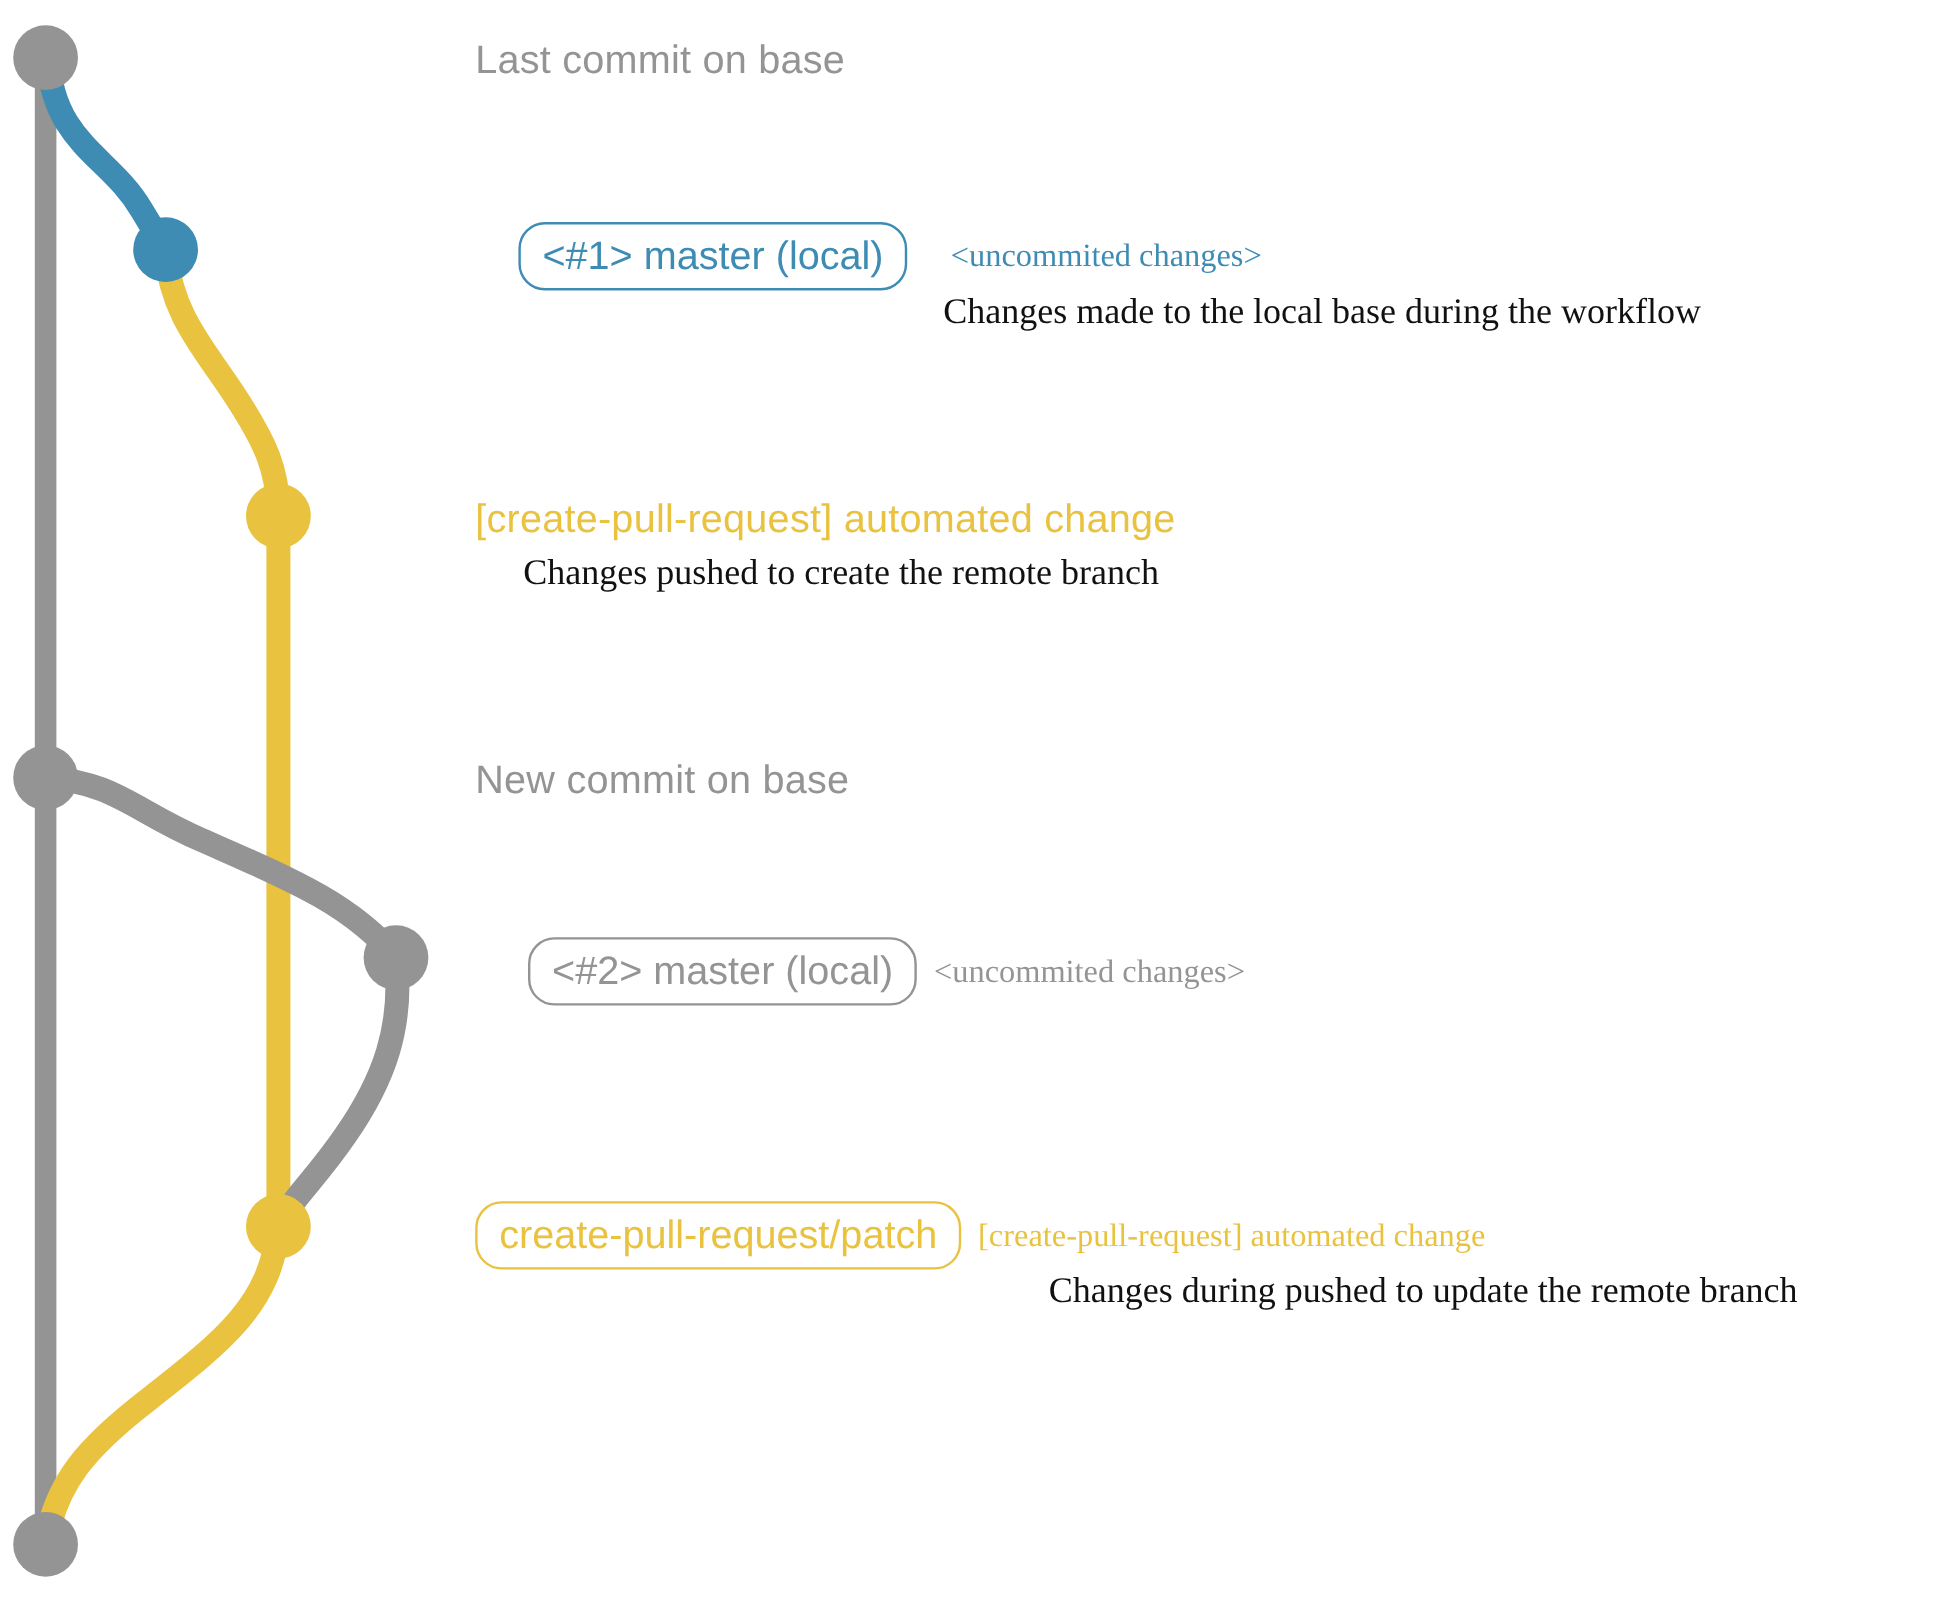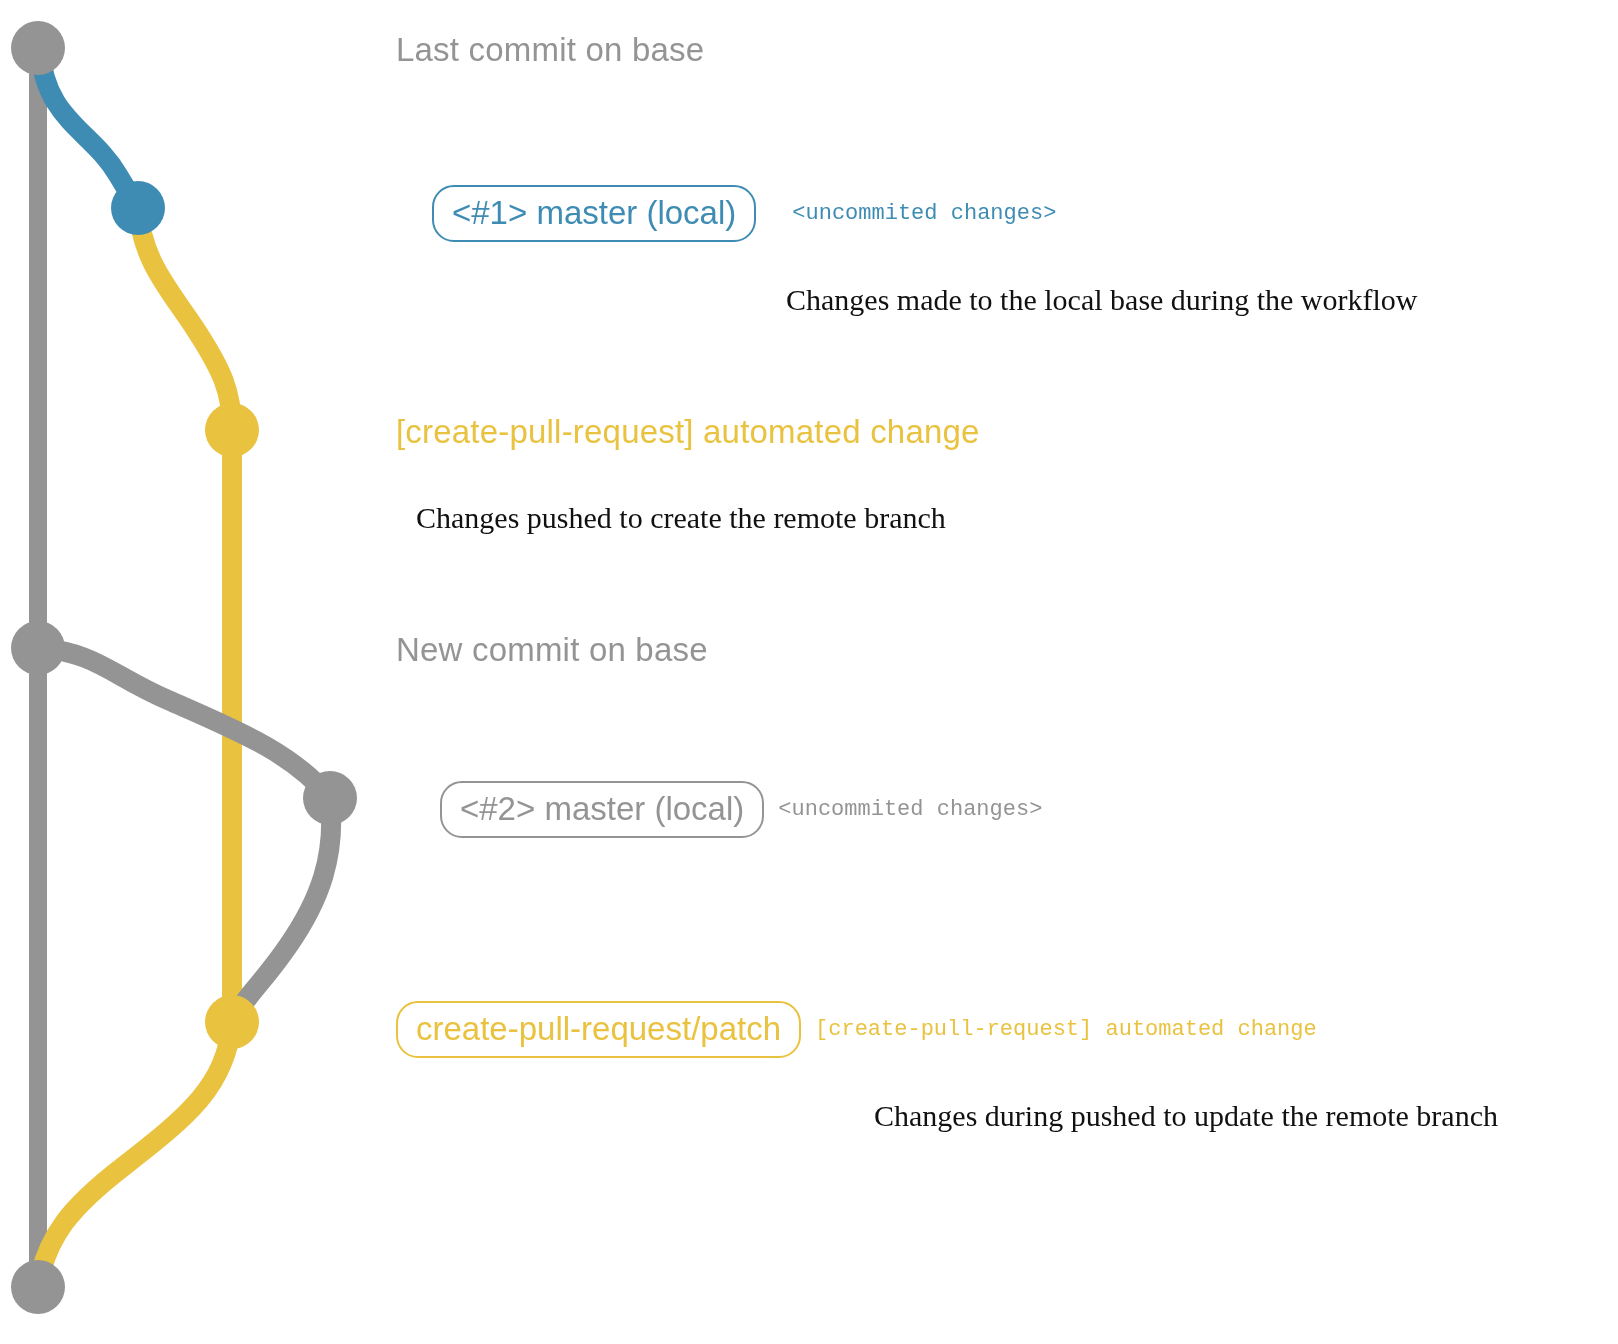--- a/index.html
+++ b/index.html
@@ -54,35 +54,34 @@
     border-radius: 22px;
     padding: 9px 18px 11px 18px;
     font-family: "Liberation Sans", sans-serif;
     font-size: 33px;
     line-height: 1;
     vertical-align: middle;
   }
 
   .subject {
     display: inline-block;
-    font-family: Liberation Mono, monospace;
-    font-size: 22px;
+    font-family: Liberation Serif, serif;
+    font-size: 27px;
     line-height: 1;
     vertical-align: middle;
     margin-left: 14px;
   }
 
   .desc {
     position: absolute;
     white-space: nowrap;
     font-family: "Liberation Serif", serif;
     font-size: 30px;
     color: #111111;
     line-height: 1;
-    margin-top: 40px;
   }
 
   .c-blue   { color: #3e8cb3; margin-left: 36px; }
   .c-yellow { color: #e9c23f; }
   .c-gray   { color: #949494; }
 </style>
 </head>
 <body>
 
 <div id="stage">
@@ -119,21 +118,21 @@
     </div>
 
     <div class="row" style="left:396px; top:185px;">
       <span class="badge c-blue">&lt;#1&gt; master (local)</span><span class="subject c-blue">&lt;uncommited changes&gt;</span>
     </div>
     <div class="desc" style="left:786px; top:245px;">Changes made to the local base during the workflow</div>
 
     <div class="row" style="left:396px; top:415px;">
       <span class="plain-label c-yellow">[create-pull-request] automated change</span>
     </div>
-    <div class="desc" style="left:416px; top:463px;">Changes pushed to create the remote branch</div>
+    <div class="desc" style="left:436px; top:463px;">Changes pushed to create the remote branch</div>
 
     <div class="row" style="left:396px; top:633px;">
       <span class="plain-label c-gray">New commit on base</span>
     </div>
 
     <div class="row" style="left:396px; top:781px;padding-left:44px;">
       <span class="badge c-gray">&lt;#2&gt; master (local)</span><span class="subject c-gray">&lt;uncommited changes&gt;</span>
     </div>
 
     <div class="row" style="left:396px; top:1001px;">

